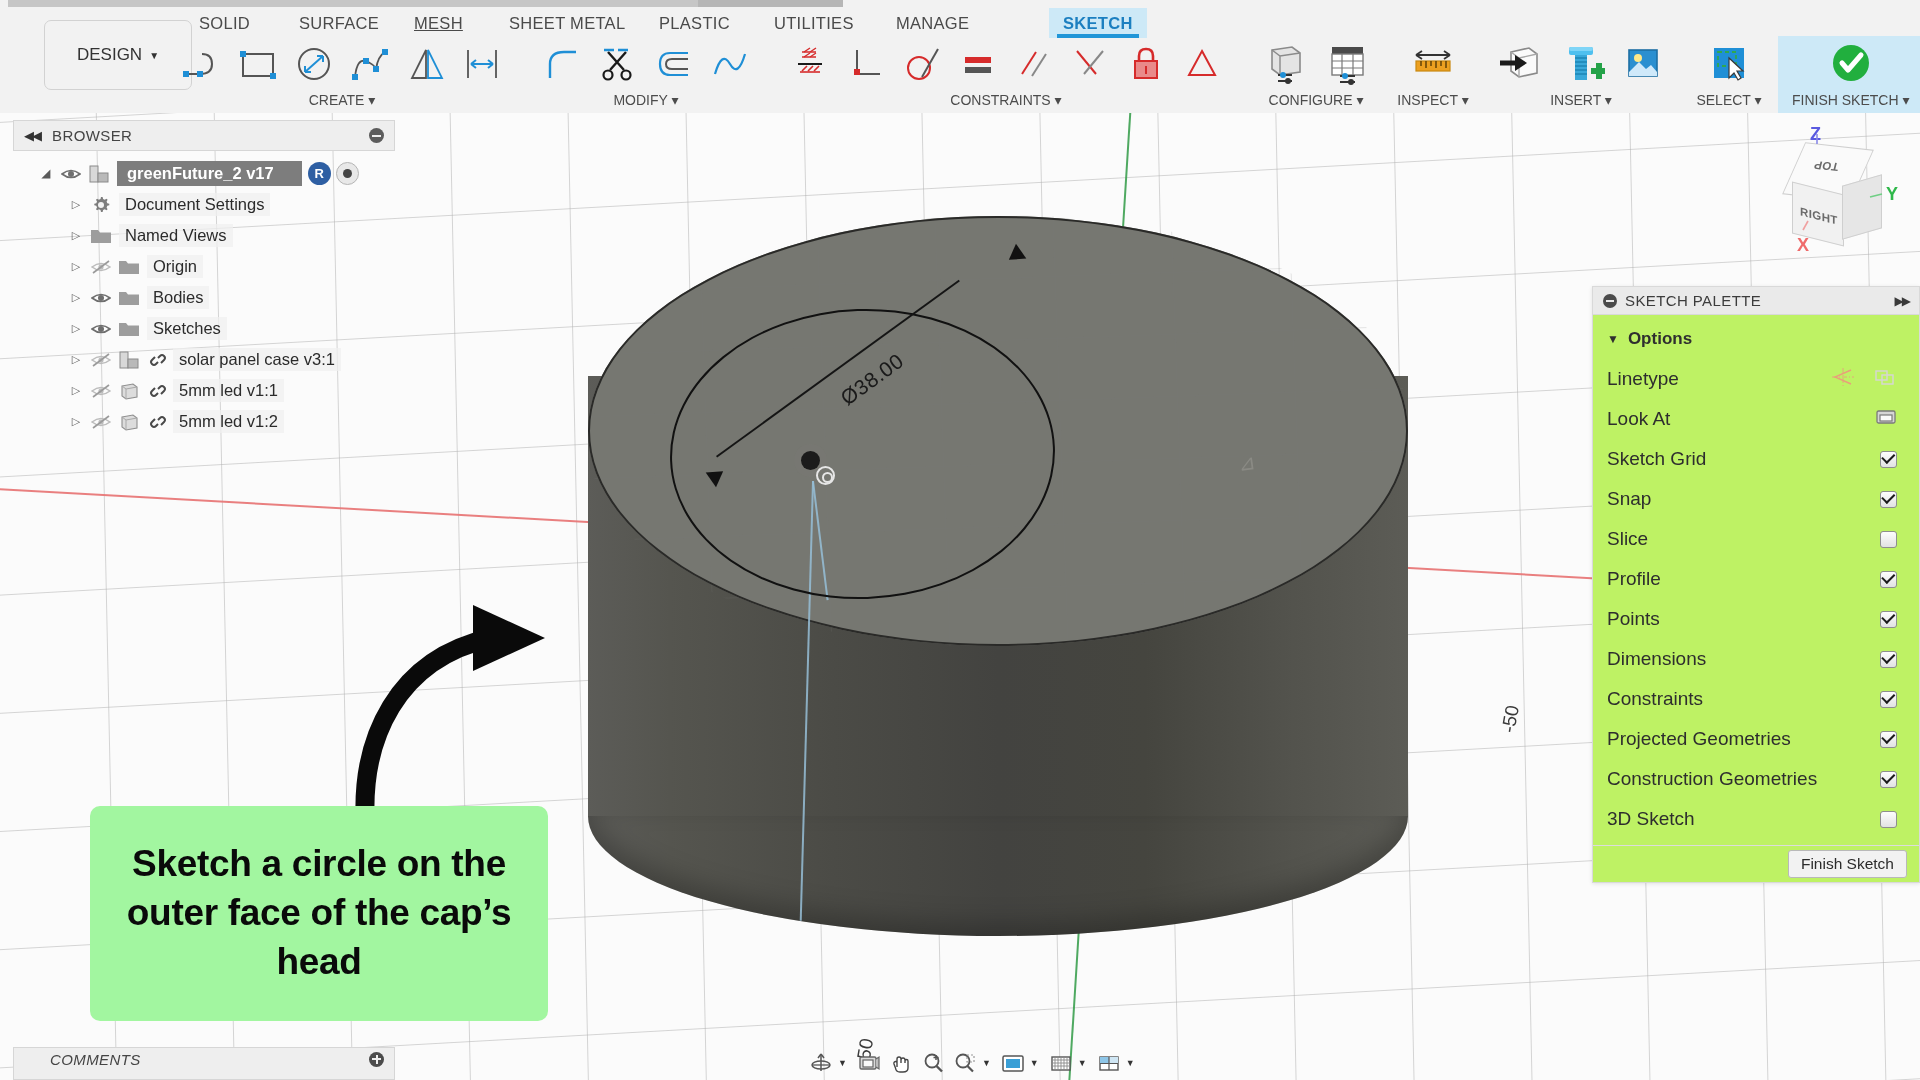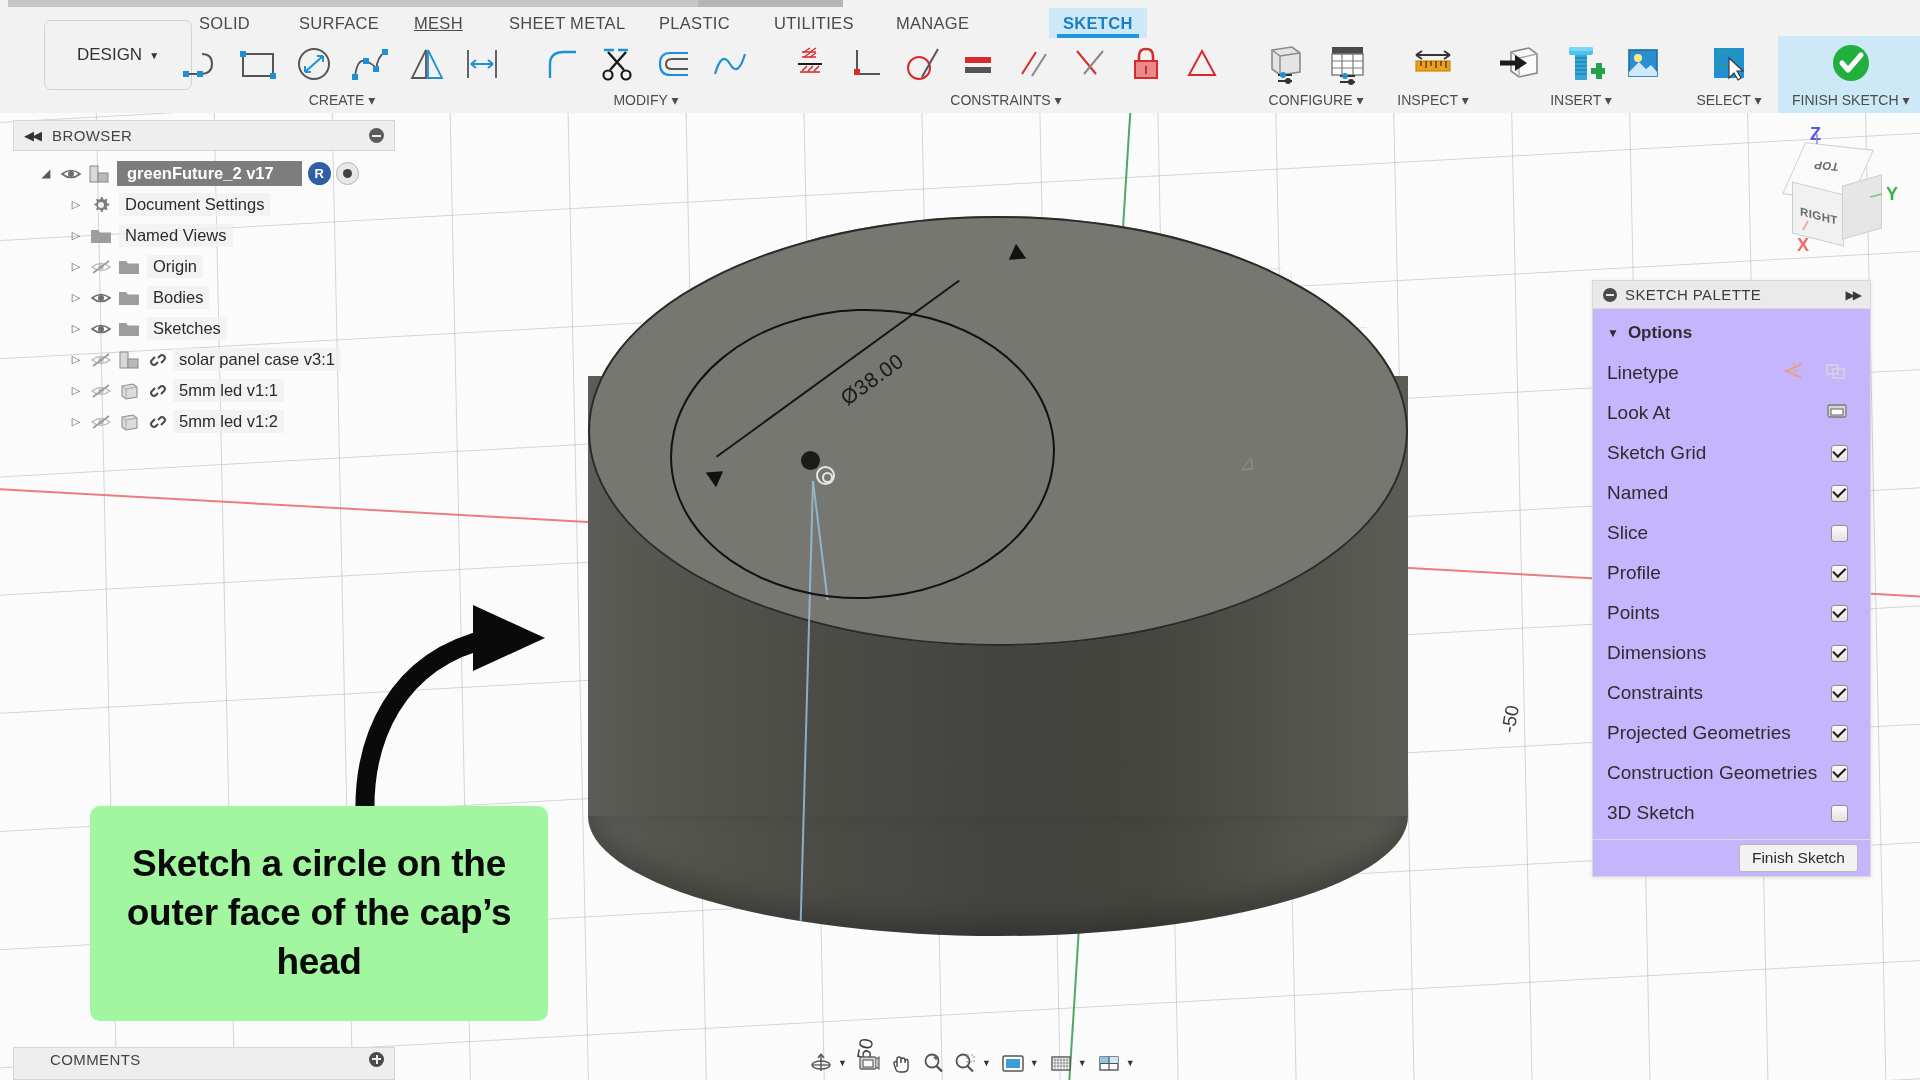--- a/index.html
+++ b/index.html
@@ -168,21 +168,21 @@
   .brow .blabel{ background:rgba(240,240,240,.72); padding:2px 6px; border-radius:0;}
   .brow.root .blabel{ background:#7d7d7d; color:#fff; font-weight:bold; padding:3px 28px 3px 10px;}
   .brow.root{ font-weight:bold; }
   .badge-r{ width:23px;height:23px;border-radius:50%;background:#2e5fa3;color:#fff;font-size:13px;
     display:flex;align-items:center;justify-content:center;font-weight:bold;margin-left:6px;}
   .badge-dot{ width:23px;height:23px;border-radius:50%;background:#e8e8e8;border:1px solid #b5b5b5;
     display:flex;align-items:center;justify-content:center;margin-left:5px;}
   .badge-dot::after{content:"";width:9px;height:9px;border-radius:50%;background:#444;}
 
   
-  #palette{ position:absolute; left:1592px; top:280px; width:279px; background:#c4b5fd;
+  #palette{ position:absolute; left:1592px; top:286px; width:328px; background:#bef264;
     border:1px solid #d9d9d9; box-shadow:0 1px 4px rgba(0,0,0,.10); }
   #palette-head{ height:28px; background:#eaeaea; border-bottom:1px solid #d9d9d9;
     display:flex; align-items:center; padding:0 10px; font-size:15px; color:#3c3c3c; letter-spacing:.4px;}
   #palette-head .pmin{ width:14px;height:14px;border-radius:50%;background:#4b4b4b;margin-right:8px;
     display:flex;align-items:center;justify-content:center;}
   #palette-head .pmin::after{content:"";width:8px;height:2px;background:#eaeaea;}
   #palette-head .pexp{ margin-left:auto; color:#3a3a3a; font-size:12px; letter-spacing:-2px; cursor:pointer;}
   .psection{ padding:10px 0 6px 0; }
   .psec-title{ display:flex; align-items:center; font-size:17px; font-weight:bold; color:#2f2f2f; padding:4px 0 10px 14px;}
   .psec-title .caret{ font-size:12px; margin-right:9px; }
@@ -217,21 +217,21 @@
   }
   #callout .ctext{
     font-size:37px; font-weight:bold; color:#0a0a0a; line-height:1.32; letter-spacing:-.3px;
     font-family:"Liberation Sans", sans-serif;
   }
   #arrow{ position:absolute; left:355px; top:510px; width:370px; height:320px; pointer-events:none; }
 
   
   #comments{ position:absolute; left:13px; bottom:0; width:382px; height:33px;
     background:#eeeeee; border:1px solid #d6d6d6; display:flex; align-items:center;
-    padding:0 10px 9px 36px; font-size:15px; color:#444; letter-spacing:.4px; }
+    padding:0 10px 9px 36px; font-size:15px; color:#444; letter-spacing:.4px;font-style:italic; }
   #comments .cplus{ margin-left:auto; width:15px;height:15px;border-radius:50%;background:#4b4b4b;
     position:relative; cursor:pointer;}
   #comments .cplus::before,#comments .cplus::after{content:"";position:absolute;background:#eee;}
   #comments .cplus::before{left:3px;top:6.5px;width:9px;height:2px;}
   #comments .cplus::after{left:6.5px;top:3px;width:2px;height:9px;}
 
   #navbar{ position:absolute; left:806px; bottom:2px; height:30px;
     display:flex; align-items:center; gap:2px; }
   .nbtn{ width:30px;height:28px; display:flex;align-items:center;justify-content:center; cursor:pointer;}
   .ncaret{ font-size:9px; color:#333; margin:0 5px 0 0; cursor:pointer; }
@@ -761,21 +761,21 @@
               <rect x="5" y="7" width="12" height="6" fill="#fafafa" stroke="#7a7a7a" stroke-width="1.2"></rect>
             </svg>
         </span>
       </div>
 
       <div class="prow">
         <span class="plabel">Sketch Grid</span>
         <span class="cbx on"></span>
       </div>
       <div class="prow">
-        <span class="plabel">Named</span>
+        <span class="plabel">Snap</span>
         <span class="cbx on"></span>
       </div>
       <div class="prow">
         <span class="plabel">Slice</span>
         <span class="cbx"></span>
       </div>
       <div class="prow">
         <span class="plabel">Profile</span>
         <span class="cbx on"></span>
       </div>

